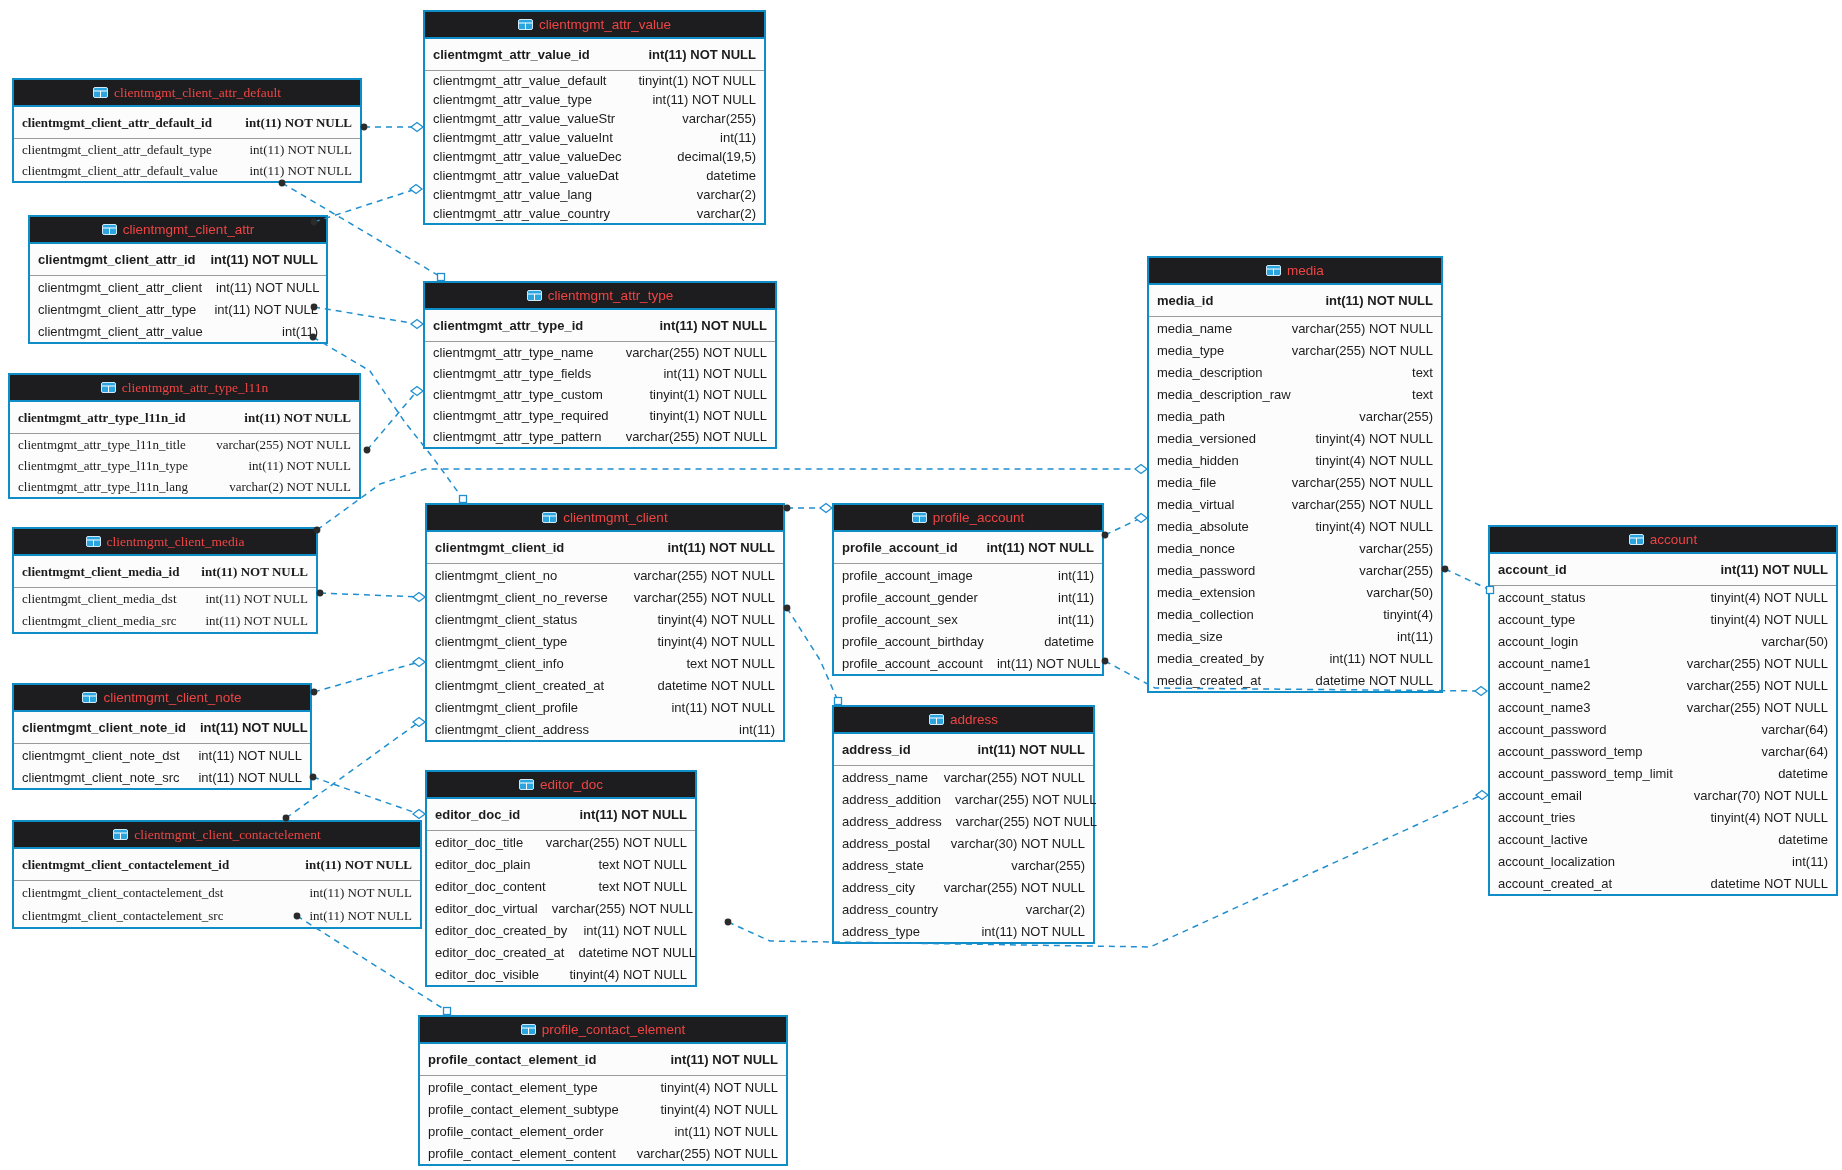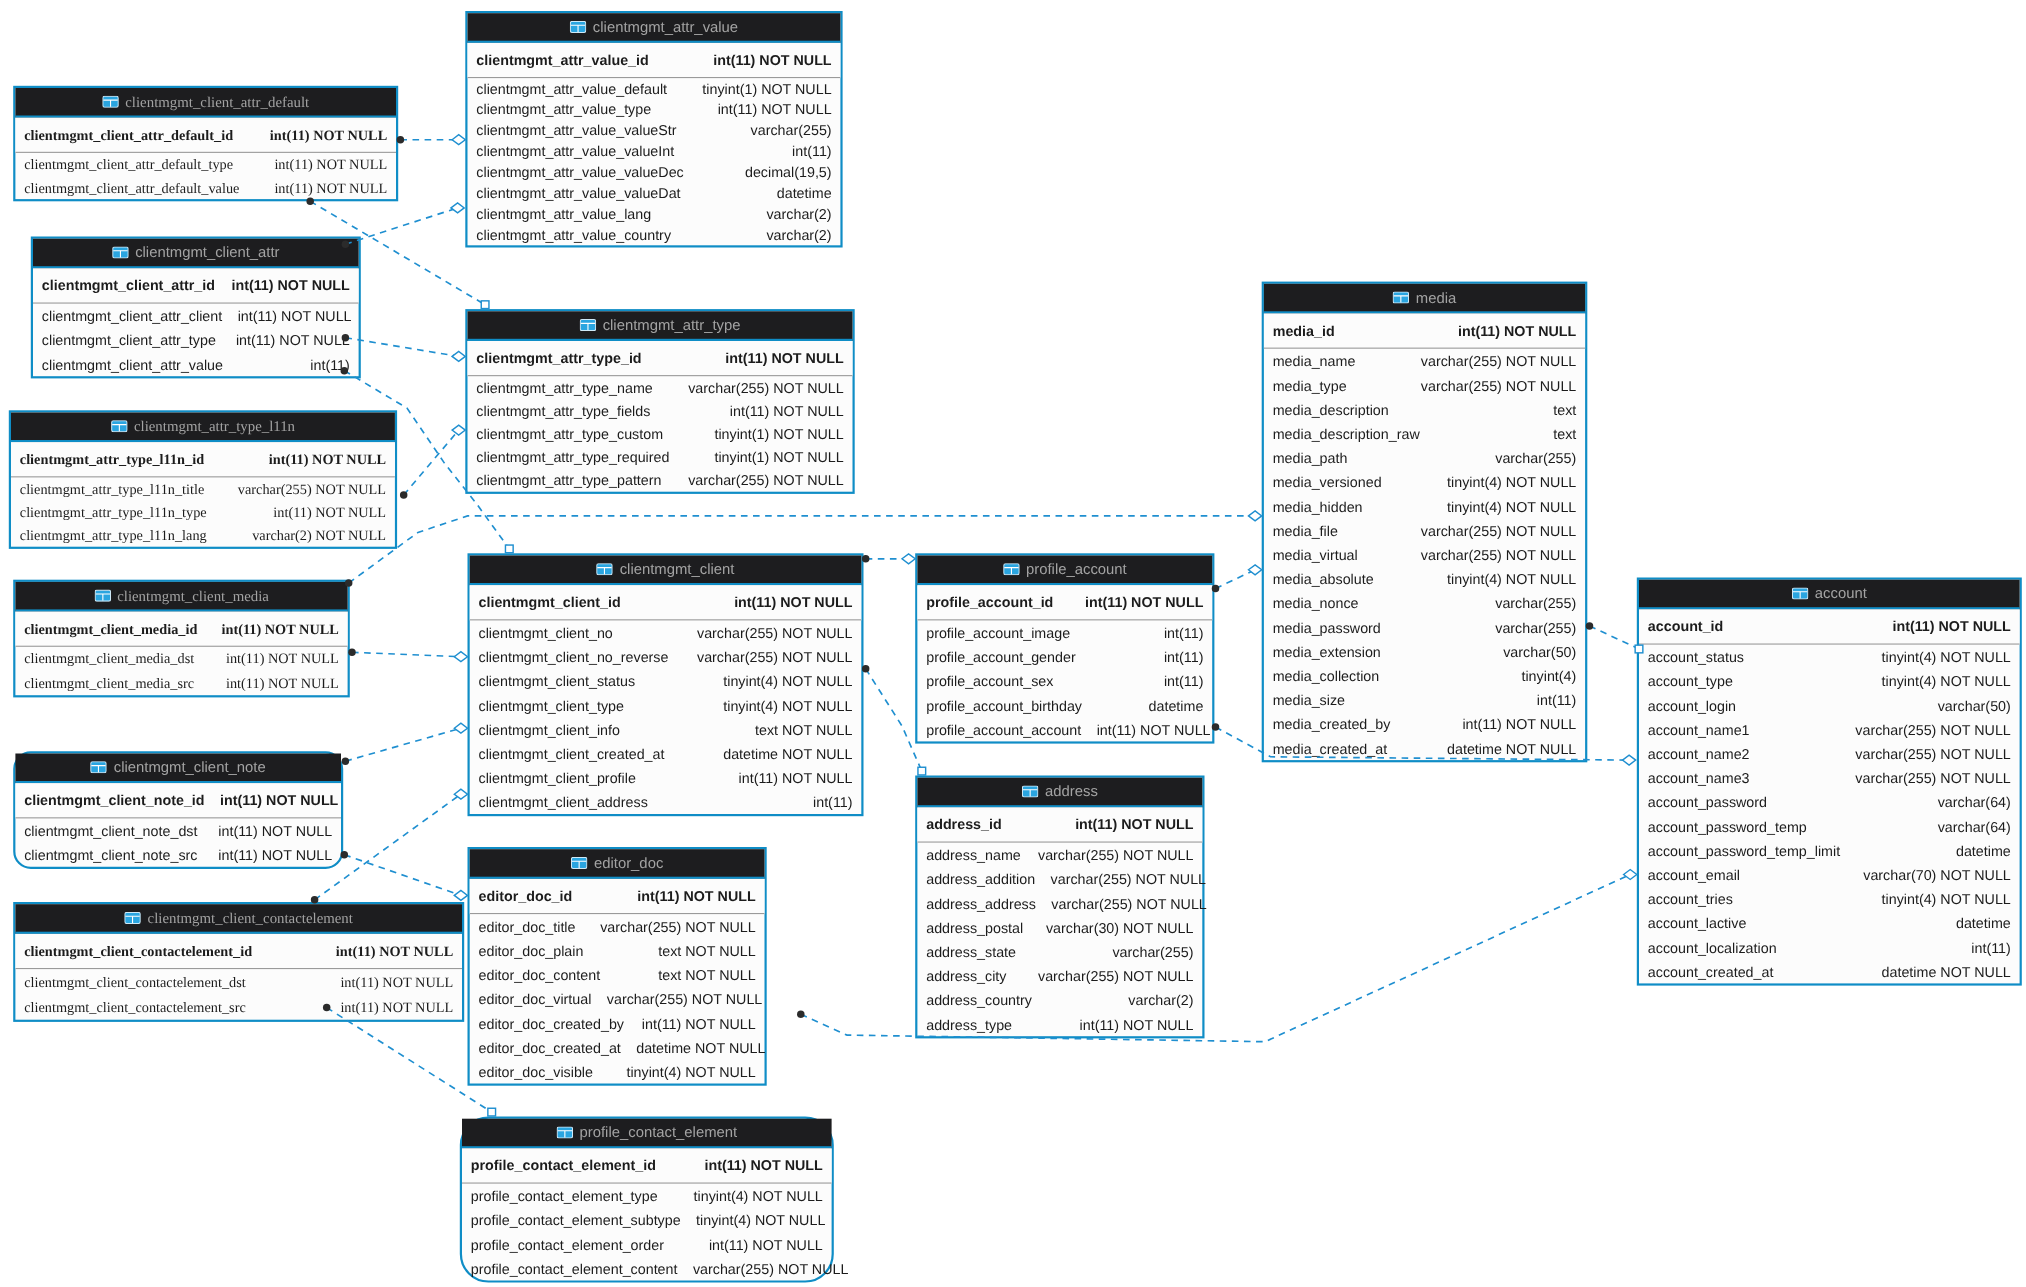--- a/index.html
+++ b/index.html
@@ -7,21 +7,21 @@
     width:1842px;height:1170px;position:relative;background:#ffffff;
     font-family:"Liberation Sans","DejaVu Sans",sans-serif;overflow:hidden;
   }
   #canvas{position:absolute;inset:0;}
   #rel-layer{position:absolute;left:0;top:0;z-index:5;pointer-events:none;}
   .table{
     position:absolute;z-index:2;border:2px solid #0f8dc6;background:#fcfcfc;
     box-sizing:border-box;font-size:13px;color:#1c1c1c;
   }
   .hdr{
-    background:#1d1d1f;color:#a3a3a3;height:25px;display:flex;align-items:center;
+    background:#1d1d1f;color:#ef4444;height:25px;display:flex;align-items:center;
     justify-content:center;gap:6px;border-bottom:2px solid #0f8dc6;white-space:nowrap;
     font-size:13.5px;
   }
   .tbl-icon{display:inline-flex;align-items:center;}
   .pk{
     font-weight:bold;height:23px;display:flex;align-items:center;
     justify-content:space-between;gap:14px;padding:4px 8px;white-space:nowrap;
     border-bottom:1px solid #9a9a9a;background:#fcfcfc;
   }
   .rows{}
@@ -309,21 +309,21 @@
     <span class="ftype">int(11) NOT NULL</span>
   </div>
 
   <div class="row">
     <span class="fname">clientmgmt_client_media_src</span>
     <span class="ftype">int(11) NOT NULL</span>
   </div>
 </div>
   </div>
 
-  <div class="table" style="left: 12px; top: 683px; width: 300px; --rh: 22px; border-color: rgb(15, 141, 198); border-radius: 16px;">
+  <div class="table" style="left: 12px; top: 683px; width: 300px; --rh: 22px; border-color: rgb(15, 141, 198);">
     <div class="hdr">
       <span class="tbl-icon">
         <svg width="15" height="11" viewBox="0 0 15 11">
           <rect x="0.5" y="0.5" width="14" height="10" rx="1.5" fill="#2aa5e0" stroke="#cfe9f7" stroke-width="1"></rect>
           <line x1="1" y1="4" x2="14" y2="4" stroke="#ffffff" stroke-width="1"></line>
           <line x1="7.5" y1="4" x2="7.5" y2="10" stroke="#ffffff" stroke-width="1"></line>
         </svg>
       </span>
       <span class="title">clientmgmt_client_note</span>
     </div>
@@ -768,21 +768,21 @@
     <span class="ftype">int(11)</span>
   </div>
 
   <div class="row">
     <span class="fname">account_created_at</span>
     <span class="ftype">datetime NOT NULL</span>
   </div>
 </div>
   </div>
 
-  <div class="table" style="left: 418px; top: 1015px; width: 340px; --rh: 22px; border-color: rgb(15, 141, 198); border-radius: 26px;">
+  <div class="table" style="left: 418px; top: 1015px; width: 370px; --rh: 22px; border-color: rgb(15, 141, 198);">
     <div class="hdr">
       <span class="tbl-icon">
         <svg width="15" height="11" viewBox="0 0 15 11">
           <rect x="0.5" y="0.5" width="14" height="10" rx="1.5" fill="#2aa5e0" stroke="#cfe9f7" stroke-width="1"></rect>
           <line x1="1" y1="4" x2="14" y2="4" stroke="#ffffff" stroke-width="1"></line>
           <line x1="7.5" y1="4" x2="7.5" y2="10" stroke="#ffffff" stroke-width="1"></line>
         </svg>
       </span>
       <span class="title">profile_contact_element</span>
     </div>

